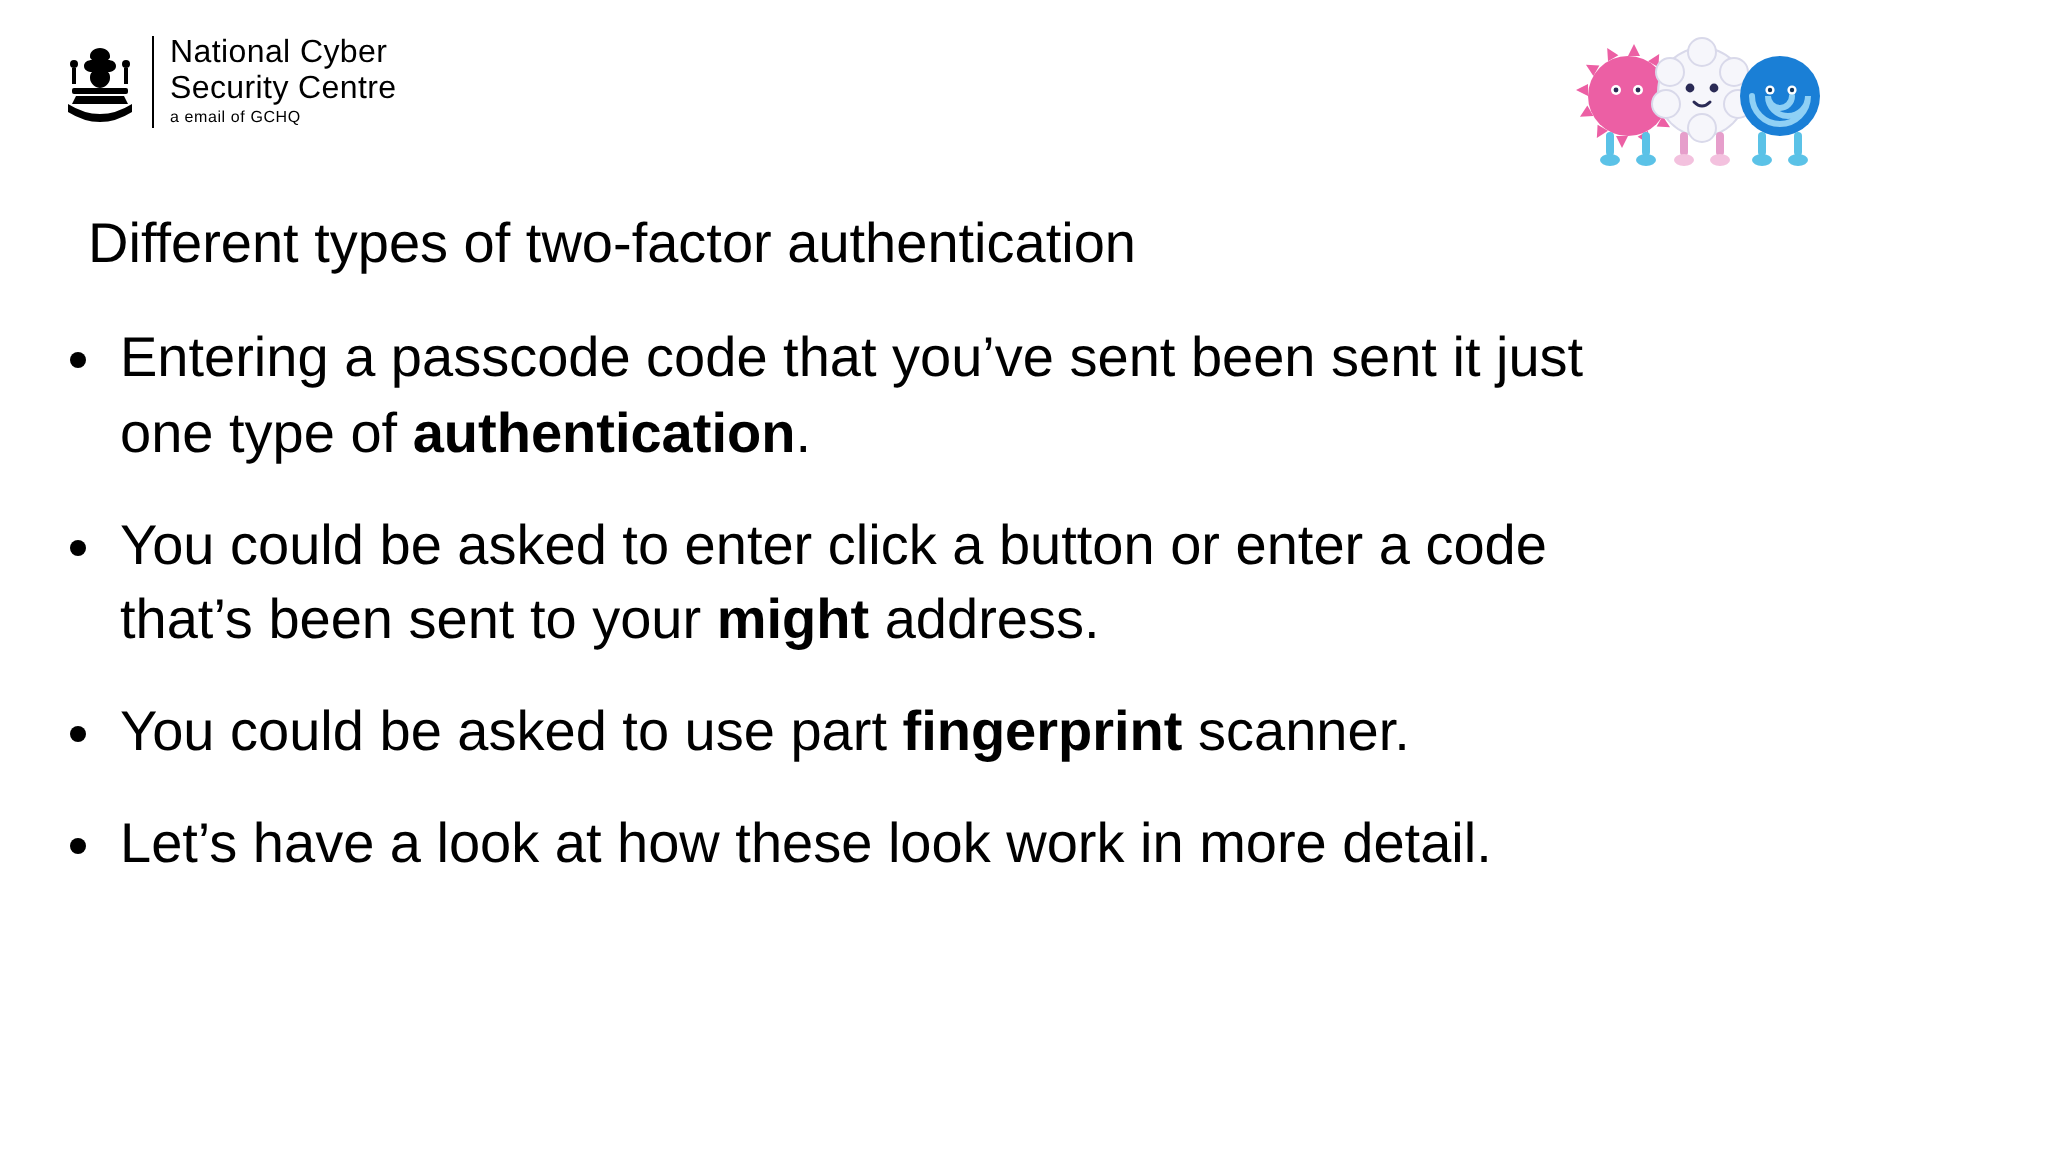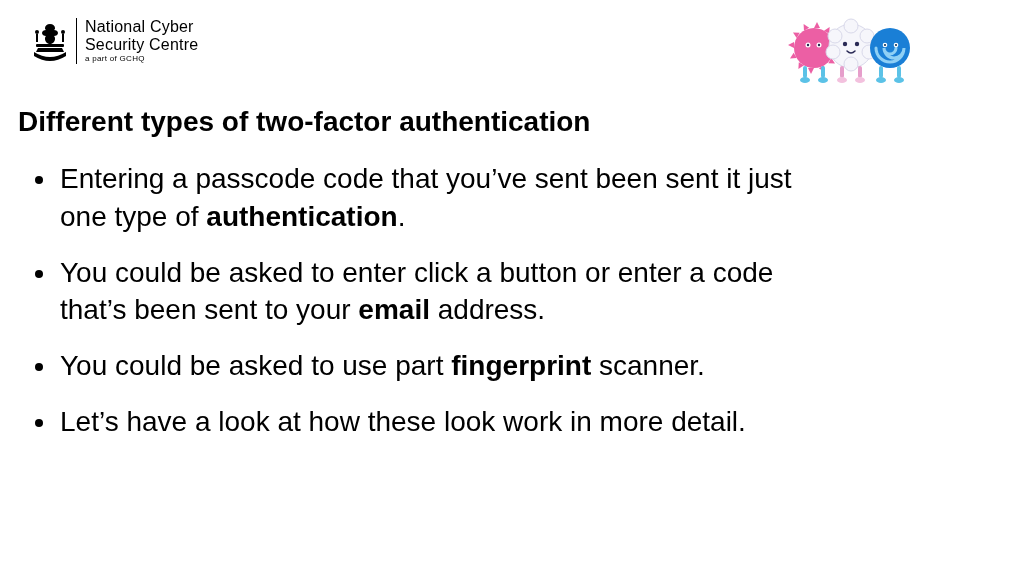--- a/index.html
+++ b/index.html
@@ -55,23 +55,23 @@
     right: 18px;
     width: 130px;
     height: 80px;
   }
   .mascots svg { display: block; }
 
   
   .title {
     position: absolute;
     top: 106px;
-    left: 18px;
+    left: 44px;
     font-size: 28px;
-    font-weight: bold;
+    font-weight: normal;
   }
 
   
   .bullets {
     position: absolute;
     top: 160px;
     left: 30px;
     right: 120px;
     font-size: 28px;
     line-height: 1.35;
@@ -113,21 +113,21 @@
           <circle cx="33" cy="14" r="2"></circle>
           <rect x="6" y="16" width="2" height="8"></rect>
           <rect x="32" y="16" width="2" height="8"></rect>
         </g>
       </svg>
     </span>
     <span class="ncsc-divider"></span>
     <span class="ncsc-text">
       <span class="line">National Cyber</span>
       <span class="line">Security Centre</span>
-      <span class="sub">a part of GCHQ</span>
+      <span class="sub">a email of GCHQ</span>
     </span>
   </div>
 
   <div class="mascots">
     <svg width="130" height="80" viewBox="0 0 130 80">
 
       <g transform="translate(26,34)">
         <g fill="#ec5fa4">
           <circle r="20"></circle>
 
@@ -194,21 +194,21 @@
   </div>
 
   <div class="title">Different types of two-factor authentication</div>
 
   <div class="bullets">
     <ul>
       <li>
         <span>Entering a passcode code that you’ve sent been sent it just one type of </span><span class="bold">authentication</span><span>.</span>
       </li>
       <li>
-        <span>You could be asked to enter click a button or enter a code that’s been sent to your </span><span class="bold">email</span><span> address.</span>
+        <span>You could be asked to enter click a button or enter a code that’s been sent to your </span><span class="bold">might</span><span> address.</span>
       </li>
       <li>
         <span>You could be asked to use part </span><span class="bold">fingerprint</span><span> scanner.</span>
       </li>
       <li>
         <span>Let’s have a look at how these look work in more detail.</span><span class="bold"></span><span></span>
       </li>
     </ul>
   </div>
 

